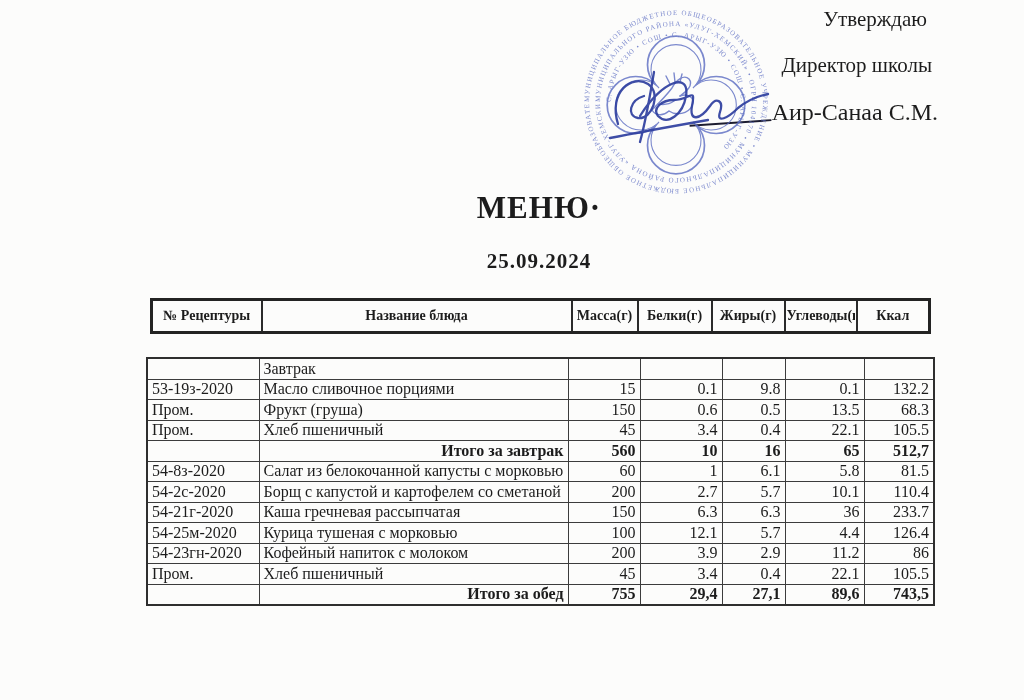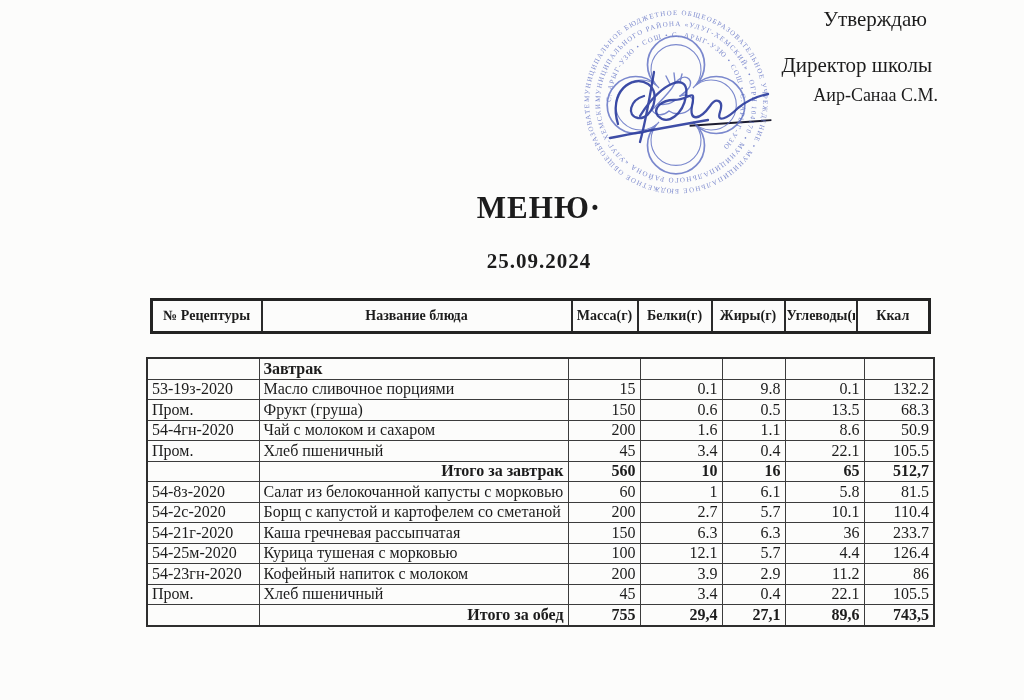--- a/index.html
+++ b/index.html
@@ -6,21 +6,21 @@
   .page{
     position:relative; width:1024px; height:700px;
     background:#fcfcfb; overflow:hidden;
     font-family:"Liberation Serif","DejaVu Serif",serif;
     color:#1c1c1c;
   }
   
   .appr{position:absolute; white-space:nowrap; font-size:21px;}
   .appr1{top:7px;  right:97px;}
   .appr2{top:53px; right:92px;}
-  .appr3{top:85px; right:86px; font-size:18px;}
+  .appr3{top:99px; right:86px; font-size:24px;}
   .sig-underline{position:absolute; left:689px; top:108px; width:82px; height:14px;
     border-bottom:2px solid #1d1d30; transform:rotate(-4deg);}
   
   .stamp{position:absolute; left:580px; top:6px; width:192px; height:192px;}
   .signature{position:absolute; left:596px; top:58px; width:205px; height:95px;}
   
   .title{position:absolute; top:190px; left:46px; width:986px; text-align:center;
     font-size:31px; font-weight:bold; letter-spacing:1px;}
   .date{position:absolute; top:249px; left:46px; width:986px; text-align:center;
     font-size:21px; font-weight:bold; letter-spacing:1px;}
@@ -29,21 +29,21 @@
   .head-table{position:absolute; left:150px; top:298px; width:778px;
     border:3px solid #232323;}
   .head-table th{border:2px solid #2b2b2b; height:30px; padding:0 1px;
     font-size:14px; font-weight:bold; overflow:hidden;}
   .head-table .hclip{overflow:hidden; white-space:nowrap; text-align:center; width:100%;}
   .body-table{position:absolute; left:146px; top:357px; width:787px;
     border:2.5px solid #2e2e2e;}
   .body-table td{border:1.6px solid #3c3c3c; height:19.5px; padding:0 4px;
     font-size:16px; overflow:hidden; white-space:nowrap;}
   .body-table td.num{text-align:right;}
-  .body-table td.section-name{font-weight:bold;}
+  .body-table td.section-name{font-weight:normal;}
   .body-table td.total-label{font-weight:bold; text-align:right;}
   .body-table td.total-val{font-weight:bold;padding-left:20px;}
 </style>
 </head>
 <body>
 
 <div class="page">
 
   <div class="appr appr1">Утверждаю</div>
   <div class="appr appr2">Директор школы</div>
@@ -158,29 +158,20 @@
         <tr>
           <td>Пром.</td>
           <td>Фрукт (груша)</td>
           <td class="num">150</td>
           <td class="num">0.6</td>
           <td class="num">0.5</td>
           <td class="num">13.5</td>
           <td class="num">68.3</td>
         </tr>
         <tr>
-          <td>54-4гн-2020</td>
-          <td>Чай с молоком и сахаром</td>
-          <td class="num">200</td>
-          <td class="num">1.6</td>
-          <td class="num">1.1</td>
-          <td class="num">8.6</td>
-          <td class="num">50.9</td>
-        </tr>
-        <tr>
           <td>Пром.</td>
           <td>Хлеб пшеничный</td>
           <td class="num">45</td>
           <td class="num">3.4</td>
           <td class="num">0.4</td>
           <td class="num">22.1</td>
           <td class="num">105.5</td>
         </tr>
         <tr>
           <td></td>

